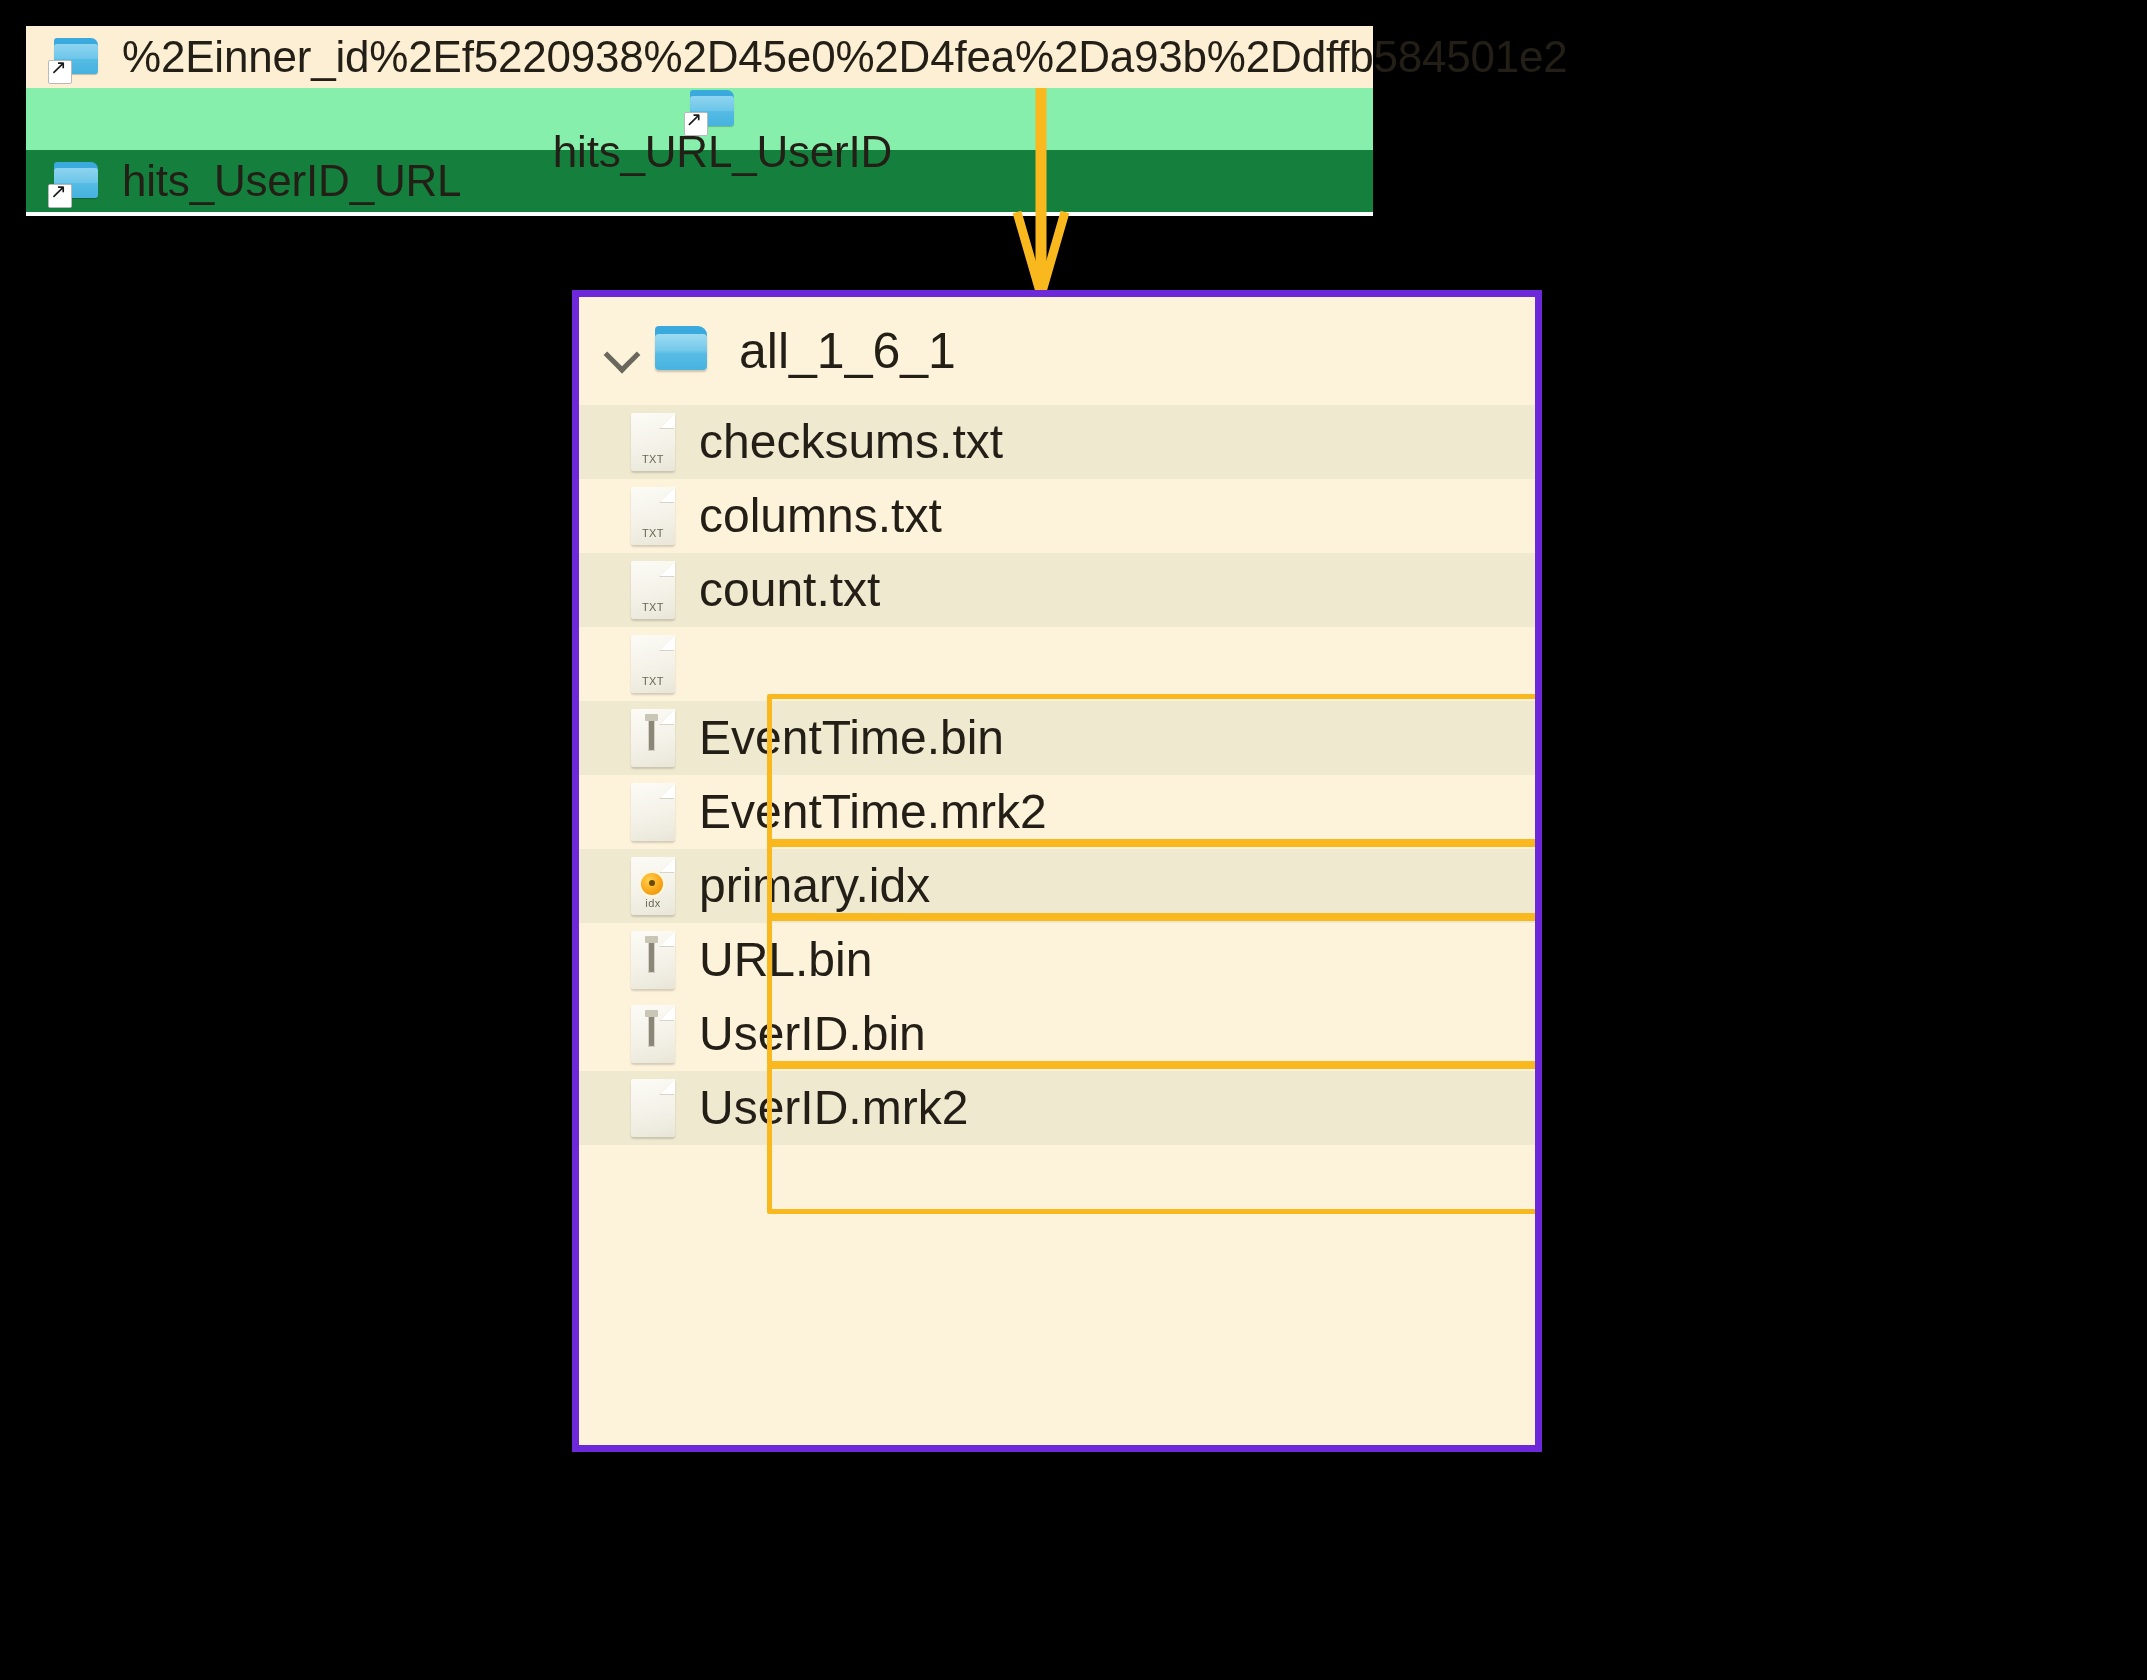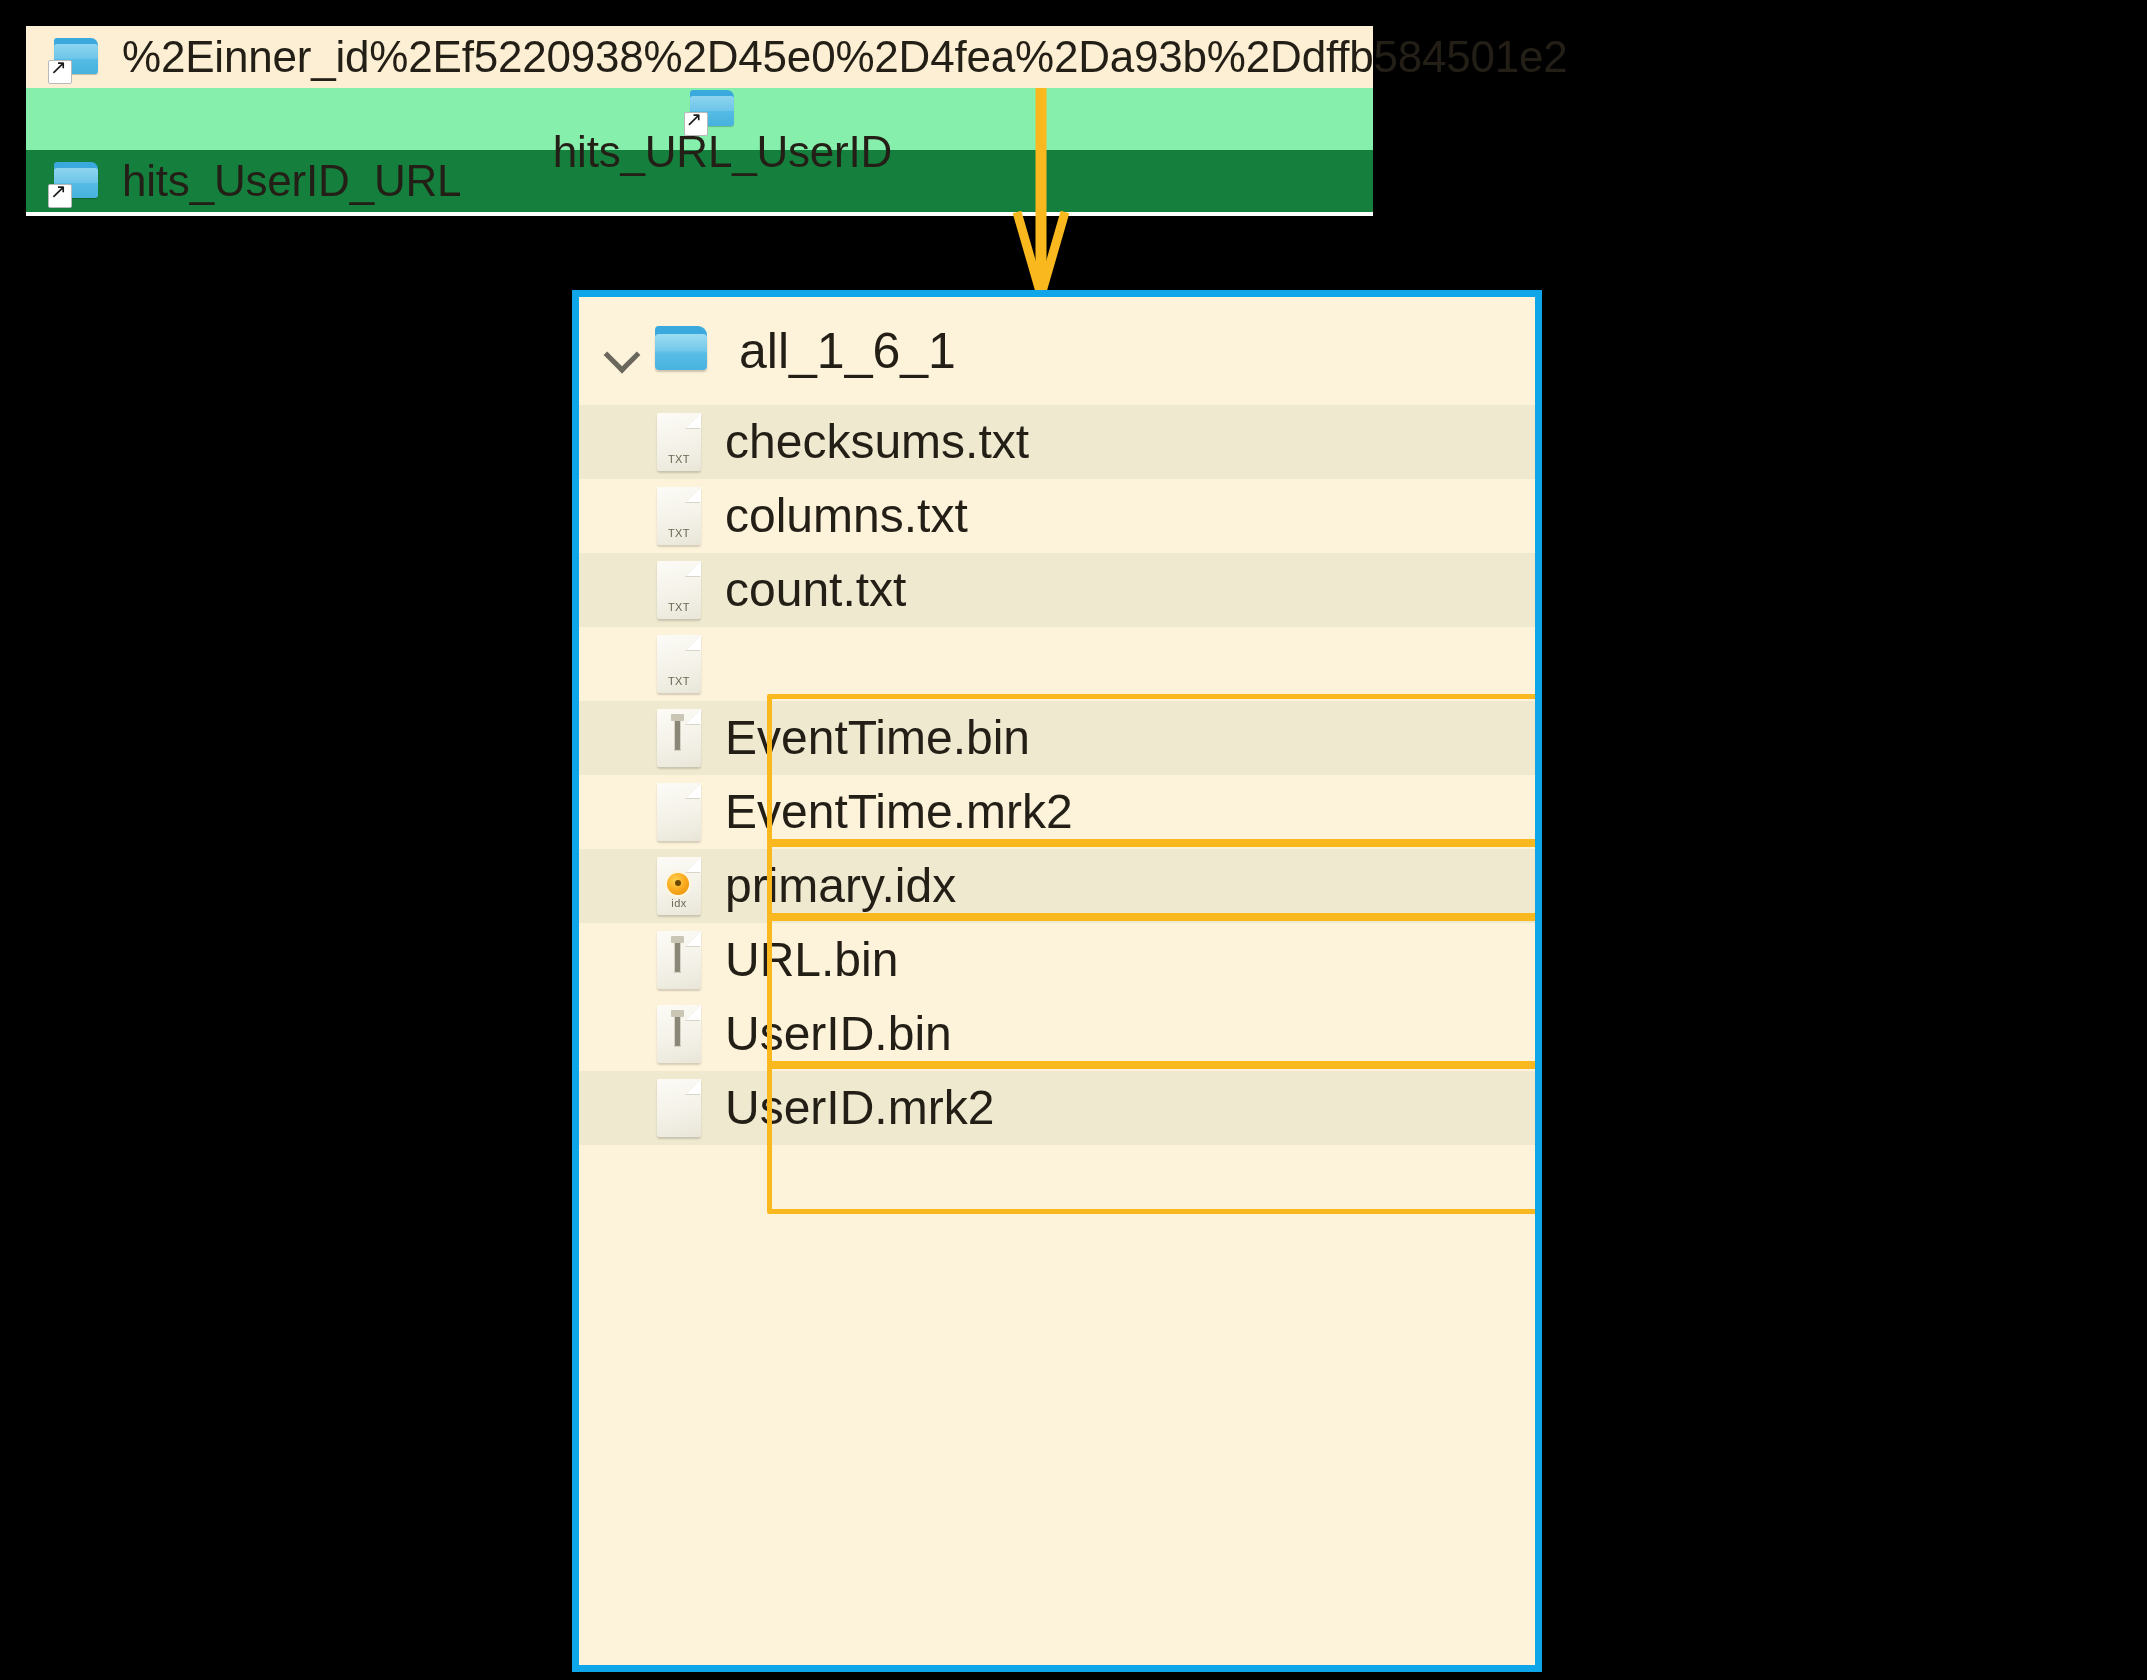--- a/index.html
+++ b/index.html
@@ -96,23 +96,23 @@
     height: 215px;
     pointer-events: none;
   }
 
   
   .detail-panel {
     position: absolute;
     left: 572px;
     top: 290px;
     width: 970px;
-    height: 1382px;
+    height: 1162px;
     background: #fdf2da;
-    border: 7px solid #0ea5e9;
+    border: 7px solid #6d28d9;
     box-sizing: border-box;
     overflow: hidden;
   }
 
   .dp-rows {
     position: relative;
     width: 100%;
   }
 
   
@@ -163,21 +163,21 @@
     margin-left: 28px;
     white-space: nowrap;
     line-height: 1;
   }
 
   
   .dp-file-row {
     display: flex;
     align-items: center;
     height: 74px;
-    padding-left: 78px;
+    padding-left: 52px;
     box-sizing: border-box;
     position: relative;
   }
   .dp-file-row.stripe { background: #efe9d0; }
 
   .file-ico {
     position: relative;
     width: 44px;
     height: 58px;
     flex: 0 0 auto;

